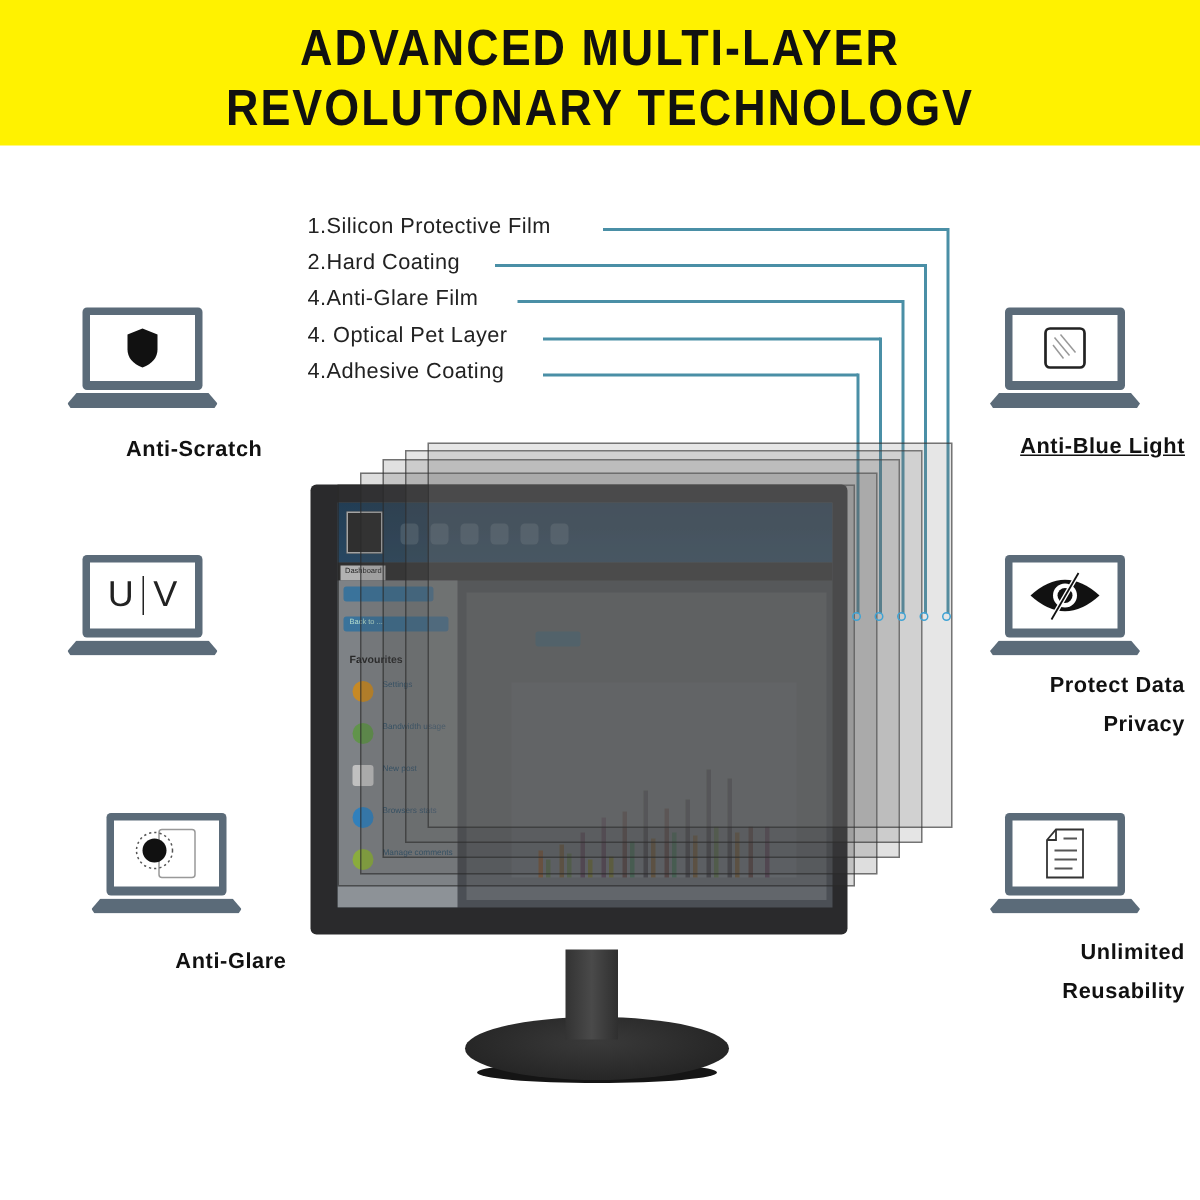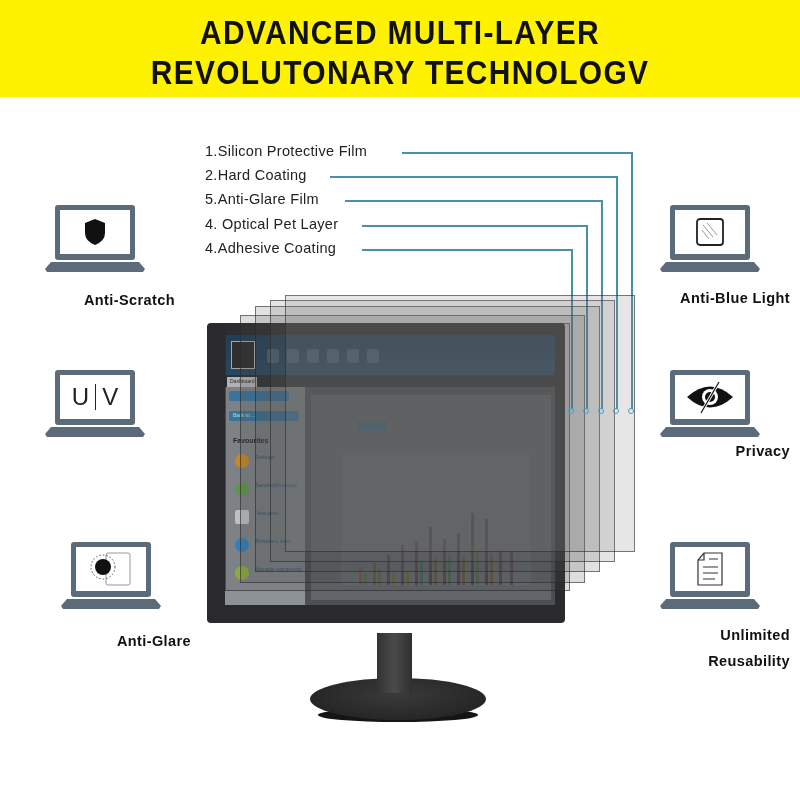--- a/index.html
+++ b/index.html
@@ -50,21 +50,21 @@
 </head>
 <body>
 
 <div class="banner">
   <div class="line l1">ADVANCED MULTI-LAYER</div>
   <div class="line l2">REVOLUTONARY TECHNOLOGV</div>
 </div>
 
 <div class="layer-label" style="top:143px;">1.Silicon Protective Film</div>
 <div class="layer-label" style="top:167px;">2.Hard Coating</div>
-<div class="layer-label" style="top:191px;">5.Anti-Glare Film</div>
+<div class="layer-label" style="top:191px;">4.Anti-Glare Film</div>
 <div class="layer-label" style="top:216px;">4. Optical Pet Layer</div>
 <div class="layer-label" style="top:240px;">4.Adhesive Coating</div>
 
 <div>
   <div class="connector-h" style="left:402px; top:152px; width:230px;"></div>
   <div class="connector-v" style="left:631px; top:152px; height:257px;"></div>
   <div class="connector-h" style="left:330px; top:176px; width:287px;"></div>
   <div class="connector-v" style="left:616px; top:176px; height:233px;"></div>
   <div class="connector-h" style="left:345px; top:200px; width:257px;"></div>
   <div class="connector-v" style="left:601px; top:200px; height:209px;"></div>
@@ -214,38 +214,39 @@
       <svg width="30" height="30" viewBox="0 0 30 30">
         <rect x="2" y="2" width="26" height="26" rx="3" fill="none" stroke="#222" stroke-width="1.8"></rect>
         <line x1="8" y1="8" x2="18" y2="20" stroke="#999" stroke-width="1"></line>
         <line x1="12" y1="6" x2="22" y2="18" stroke="#999" stroke-width="1"></line>
         <line x1="7" y1="13" x2="14" y2="22" stroke="#999" stroke-width="1"></line>
       </svg>
     </div>
       </div>
     <div class="base"></div>
   </div>
-  <div class="feature-label" style="margin-top:12px;">Anti-Blue Light</div>
+  <div class="feature-label" style="margin-top:12px;text-decoration:underline;">Anti-Blue Light</div>
 </div>
 
 <div class="feature" style="left:630px; top:370px;">
   <div class="laptop">
     <div class="screen">
         <div class="inner">
       <svg width="50" height="34" viewBox="0 0 50 34">
         <path d="M2 17 Q25 -4 48 17 Q25 38 2 17 Z" fill="#111"></path>
         <circle cx="25" cy="17" r="8" fill="#fff"></circle>
         <circle cx="25" cy="17" r="5" fill="#111"></circle>
         <line x1="34" y1="2" x2="16" y2="33" stroke="#fff" stroke-width="3"></line>
         <line x1="34" y1="2" x2="16" y2="33" stroke="#111" stroke-width="1.2"></line>
       </svg>
     </div>
       </div>
     <div class="base"></div>
   </div>
+  <div class="feature-label" style="margin-top:6px;">Protect Data</div>
   <div class="feature-label" style="margin-top:0;">Privacy</div>
 </div>
 
 <div class="feature" style="left:630px; top:542px;">
   <div class="laptop">
     <div class="screen">
         <div class="inner">
       <svg width="28" height="36" viewBox="0 0 28 36">
         <path d="M8 2 L26 2 L26 34 L2 34 L2 9 Z" fill="#fff" stroke="#333" stroke-width="1.2"></path>
         <path d="M8 2 L8 9 L2 9" fill="none" stroke="#333" stroke-width="1.2"></path>

